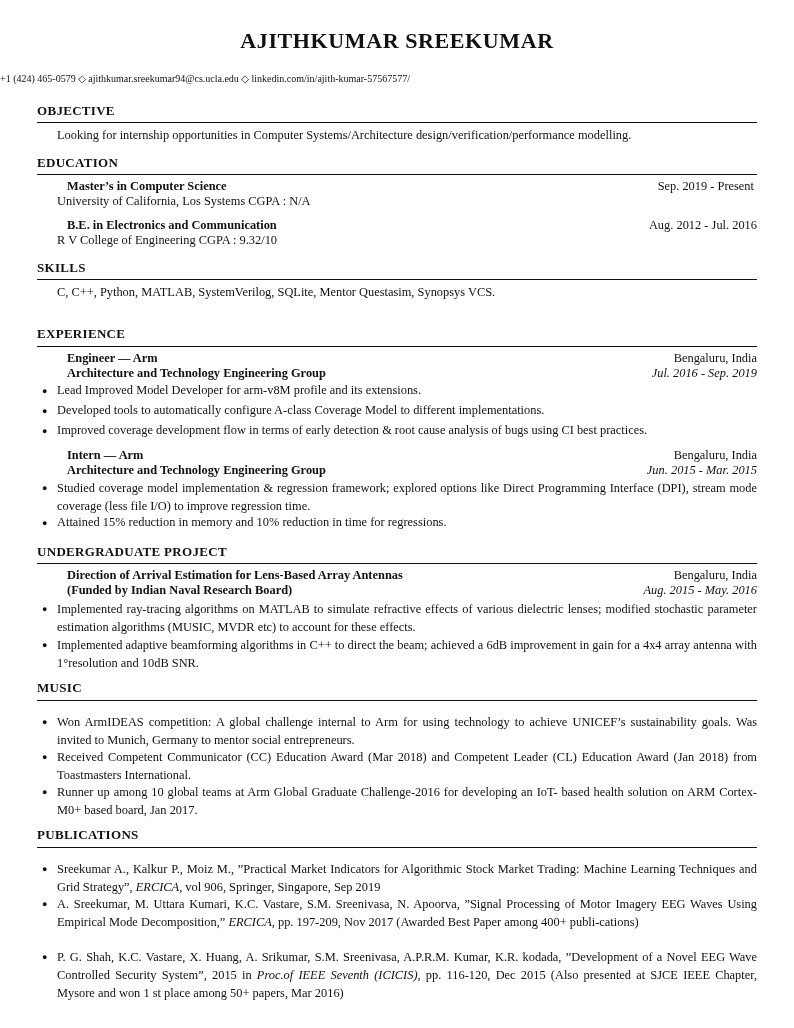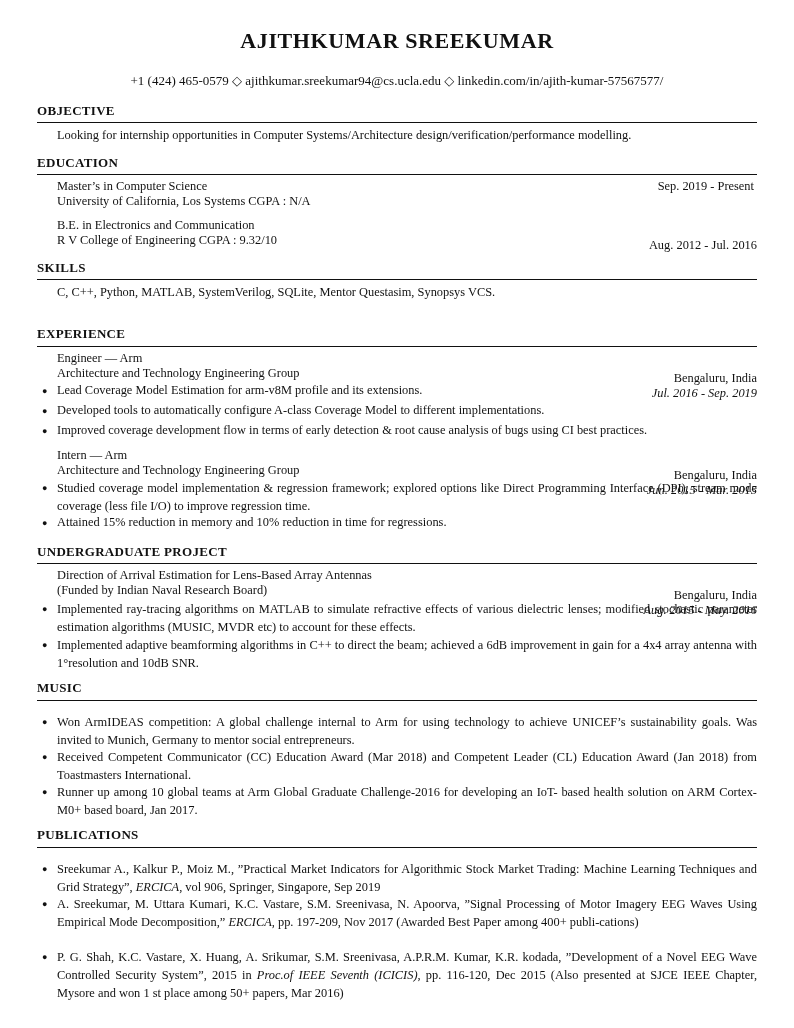--- a/index.html
+++ b/index.html
@@ -1,25 +1,25 @@
 <!DOCTYPE html>
 <html><head>
 <meta charset="utf-8">
 <style>
   html, body { margin:0; padding:0; background:#ffffff; }
   body { width:794px; height:1028px; position:relative; overflow:hidden; color:#111;
          font-family:"Liberation Serif","DejaVu Serif",serif; font-size:12.4px; }
   .abs { position:absolute; white-space:nowrap;text-align:right; }
   .name { left:0; width:794px; text-align:center; top:28px; font-size:22px; letter-spacing:0.6px; font-weight:bold; }
-  .contact { left:0; width:794px; text-align:center; top:73px; font-size:13px; }
+  .contact { left:0; width:794px; text-align:left; top:73px; font-size:10px; }
   .sec { left:37px; font-weight:bold; font-size:13px; letter-spacing:0.3px; }
   .rule { left:37px; width:720px; height:0; border-top:1.2px solid #111; position:absolute; }
-  .b { font-weight:normal; }
+  .b { font-weight:bold;margin-left:10px; }
   .i { font-style:italic; }
-  .right { right:37px; text-align:left;margin-top:20px; }
+  .right { right:37px; text-align:left; }
   .ind { left:57px; }
   .bul { position:absolute; left:42px; font-size:9px; }
   .para { position:absolute; left:57px; width:700px; white-space:normal; line-height:18px; text-align:justify; }
 </style>
 </head>
 <body>
 
 <div class="abs name">AJITHKUMAR SREEKUMAR</div>
 <div class="abs contact">+1 (424) 465-0579 ◇ ajithkumar.sreekumar94@cs.ucla.edu ◇ linkedin.com/in/ajith-kumar-57567577/</div>
 
@@ -41,21 +41,21 @@
 <div class="abs ind" style="top:285px">C, C++, Python, MATLAB, SystemVerilog, SQLite, Mentor Questasim, Synopsys VCS.</div>
 
 <div class="abs sec" style="top:326px">EXPERIENCE</div>
 <div class="rule" style="top:346px"></div>
 
 <div class="abs ind b" style="top:351px">Engineer — Arm</div>
 <div class="abs right" style="top:351px">Bengaluru, India</div>
 <div class="abs ind b" style="top:366px">Architecture and Technology Engineering Group</div>
 <div class="abs right i" style="top:366px">Jul. 2016 - Sep. 2019</div>
 <span class="bul" style="top:386px">●</span>
-<div class="abs ind" style="top:383px">Lead Coverage Model Estimation for arm-v8M profile and its extensions.</div>
+<div class="abs ind" style="top:383px">Lead Improved Model Developer for arm-v8M profile and its extensions.</div>
 <span class="bul" style="top:406px">●</span>
 <div class="abs ind" style="top:403px">Developed tools to automatically configure A-class Coverage Model to different implementations.</div>
 <span class="bul" style="top:426px">●</span>
 <div class="abs ind" style="top:423px">Improved coverage development flow in terms of early detection &amp; root cause analysis of bugs using CI best practices.</div>
 
 <div class="abs ind b" style="top:448px">Intern — Arm</div>
 <div class="abs right" style="top:448px">Bengaluru, India</div>
 <div class="abs ind b" style="top:463px">Architecture and Technology Engineering Group</div>
 <div class="abs right i" style="top:463px">Jun. 2015 - Mar. 2015</div>
 <span class="bul" style="top:483px">●</span>

